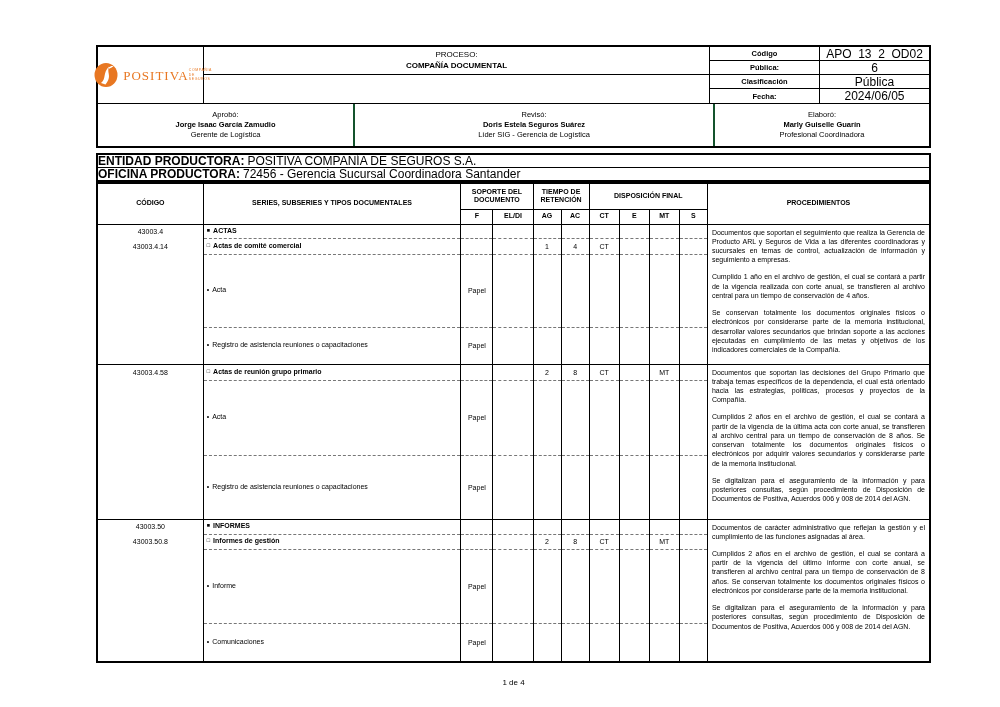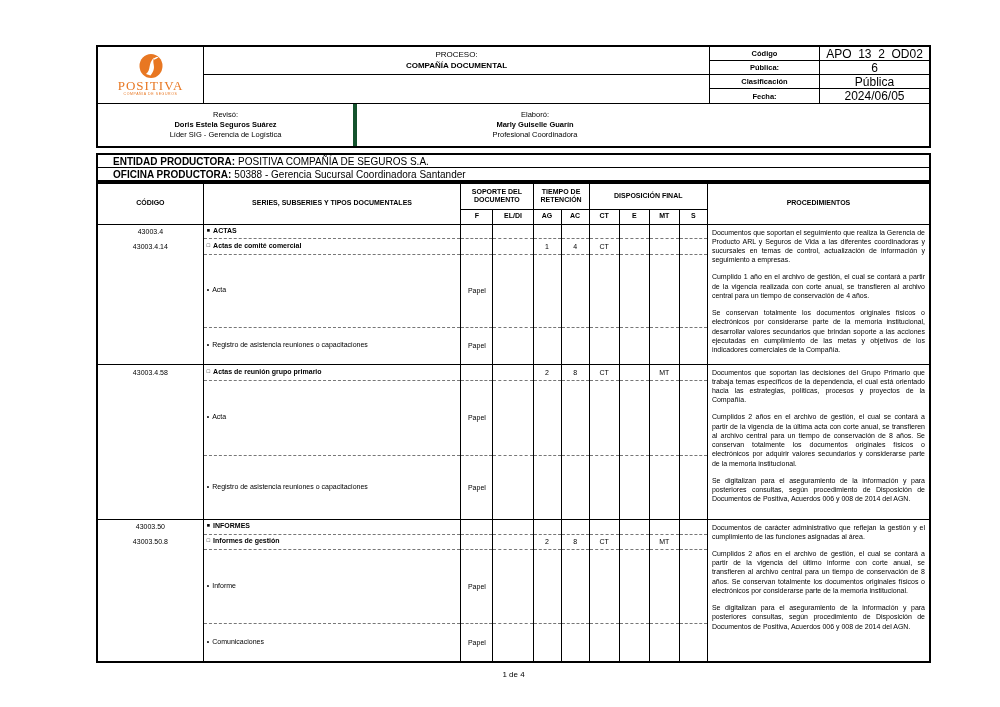--- a/index.html
+++ b/index.html
@@ -6,37 +6,37 @@
   body{
     width:1000px;height:707px;background:#ffffff;position:relative;
     font-family:"Liberation Sans", sans-serif;color:#000;
     -webkit-font-smoothing:antialiased;
   }
   .doc{position:absolute;left:96px;top:45px;width:835px;}
 
   
   .hdr{border:2px solid #000;box-sizing:border-box;width:835px;}
   .hdr-top{display:grid;grid-template-columns:106px 505px 110px 110px;grid-template-rows:14px 14px 14px 14px;}
-  .logo-cell{grid-column:1;grid-row:1/5;border-right:1px solid #000;display:flex;flex-direction:column;align-items:center;justify-content:center;padding:1px 0;}
+  .logo-cell{grid-column:1;grid-row:1/5;border-right:1px solid #000;display:flex;flex-direction:row;align-items:center;justify-content:center;padding:1px 0;}
   .logo-mark{line-height:0;}
   .logo-word{color:#E87722;font-family:"Liberation Serif", serif;font-size:13px;letter-spacing:1px;line-height:1;margin-top:0px;}
   .logo-tag{color:#E87722;font-size:3.5px;letter-spacing:0.6px;line-height:1.4;}
   .proc-cell{grid-column:2;grid-row:1/3;border-bottom:1px solid #000;display:flex;flex-direction:column;align-items:center;justify-content:center;font-size:8px;line-height:1.3;}
   .title-cell{grid-column:2;grid-row:3/5;display:flex;align-items:center;justify-content:center;font-size:8px;font-weight:bold;text-align:center;}
   .meta-label{grid-column:3;border-left:1px solid #000;border-bottom:1px solid #000;display:flex;align-items:center;justify-content:center;font-size:7.5px;font-weight:bold;}
   .meta-value{grid-column:4;border-left:1px solid #000;border-bottom:1px solid #000;display:flex;align-items:center;justify-content:center;font-size:12px;}
   .mr4{border-bottom:none;}
   .hdr-sign{display:grid;grid-template-columns:255px 360px 1fr;border-top:1px solid #000;height:42px;}
   .sign-cell{display:flex;flex-direction:column;align-items:center;justify-content:center;font-size:7.5px;line-height:1.35;text-align:center;}
-  .sign-cell + .sign-cell{border-left:4px solid #14532d;}
+  .sign-cell + .sign-cell{border-left:2px solid #14532d;}
   .sign-name{font-weight:bold;}
 
   
   .ent{border:2px solid #000;box-sizing:border-box;width:835px;margin-top:5px;}
-  .ent-row{height:12px;display:flex;align-items:center;padding-left:15px;font-size:10px;white-space:nowrap;}
+  .ent-row{height:12px;display:flex;align-items:center;padding-left:0;font-size:12px;white-space:nowrap;}
   .ent-row:first-child{border-bottom:1.5px solid #000;}
   .ent-label{font-weight:bold;margin-right:3px;}
 
   
   #main-table{border-collapse:collapse;table-layout:fixed;width:835px;border:2px solid #000;margin-top:0px;}
   #main-table thead{border-bottom:1.5px solid #000;}
   #main-table th{border:1px solid #000;font-size:7px;font-weight:bold;text-align:center;padding:1px 0;line-height:1.25;background:#fff;}
   tbody.block{border-top:1.6px solid #000;}
   .c-code{border-left:1px solid #000;border-right:1px solid #000;text-align:center;vertical-align:middle;font-size:7px;padding:0;}
   .c-series{padding:0 2px 0 3px;vertical-align:middle;font-size:7px;line-height:1.2;}
@@ -45,21 +45,21 @@
   .bullet{margin-right:3px;}
   .b-serie,.b-subserie{font-size:5.5px;position:relative;top:-1px;}
   .b-tipo{font-size:7px;}
   .dash{border-bottom:1px dashed #777;}
   .c-val{border-left:1px solid #000;text-align:center;vertical-align:middle;font-size:7px;padding:0;}
   .c-proc{border-left:1.5px solid #000;vertical-align:top;font-size:7px;text-align:justify;padding:3px 4px 2px 4px;line-height:1.32;}
   .c-proc p{margin:0 0 8px 0;}
   .c-proc p:last-child{margin-bottom:0;}
 
   
-  .page-footer{width:835px;text-align:center;font-size:8px;margin-top:7px;}
+  .page-footer{width:835px;text-align:center;font-size:8px;margin-top:15px;}
 </style>
 </head>
 <body>
 
 <div class="doc">
 
   <div class="hdr">
     <div class="hdr-top">
       <div class="logo-cell">
         <span class="logo-mark">
@@ -82,40 +82,45 @@
       <div class="meta-label" style="grid-row:2">Pública:</div>
       <div class="meta-value" style="grid-row:2">6</div>
       <div class="meta-label" style="grid-row:3">Clasificación</div>
       <div class="meta-value" style="grid-row:3">Pública</div>
       <div class="meta-label mr4" style="grid-row:4">Fecha:</div>
       <div class="meta-value mr4" style="grid-row:4">2024/06/05</div>
     </div>
 
     <div class="hdr-sign">
       <div class="sign-cell">
+        <span>Aprobó:</span>
+        <span class="sign-name">Jorge Isaac García Zamudio</span>
+        <span>Gerente de Logística</span>
+      </div>
+      <div class="sign-cell">
         <span>Revisó:</span>
         <span class="sign-name">Doris Estela Seguros Suárez</span>
         <span>Líder SIG - Gerencia de Logística</span>
       </div>
       <div class="sign-cell">
         <span>Elaboró:</span>
         <span class="sign-name">Marly Guiselle Guarín</span>
         <span>Profesional Coordinadora</span>
       </div>
     </div>
   </div>
 
   <div class="ent">
     <div class="ent-row">
       <span class="ent-label">ENTIDAD PRODUCTORA:</span>
       <span>POSITIVA COMPAÑÍA DE SEGUROS S.A.</span>
     </div>
     <div class="ent-row">
       <span class="ent-label">OFICINA PRODUCTORA:</span>
-      <span>50388 - Gerencia Sucursal Coordinadora Santander</span>
+      <span>72456 - Gerencia Sucursal Coordinadora Santander</span>
     </div>
   </div>
 
   <table id="main-table">
     <colgroup>
       <col style="width:106px">
         <col style="width:257px">
       <col style="width:32px">
         <col style="width:40px">
       <col style="width:28px">

